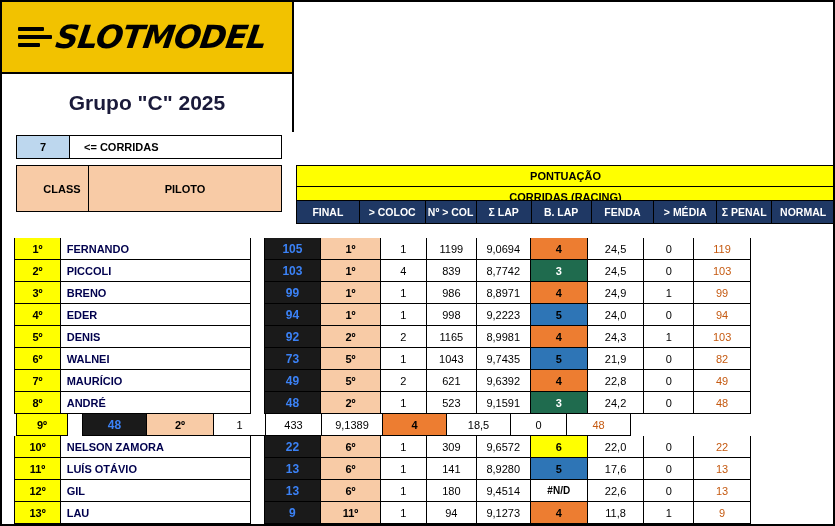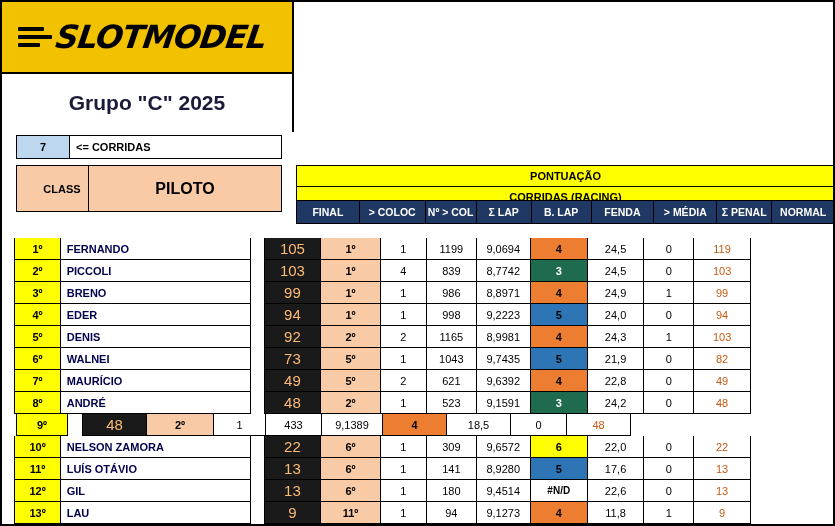--- a/index.html
+++ b/index.html
@@ -96,21 +96,21 @@
     justify-content: center;
     font-size: 11px;
     font-weight: bold;
     color: #000;
   }
   #corridas-label {
     flex: 1;
     background: #ffffff;
     display: flex;
     align-items: center;
-    padding-left: 6px;
+    padding-left: 14px;
     font-size: 11px;
     font-weight: bold;
     color: #000;
   }
   
   #class-piloto {
     position: absolute;
     left: 14px;
     top: 163px;
     width: 266px;
@@ -128,21 +128,21 @@
     justify-content: center;
     font-size: 11px;
     font-weight: bold;
     padding-left: 19px;
   }
   #piloto-cell {
     flex: 1;
     display: flex;
     align-items: center;
     justify-content: center;
-    font-size: 16px;
+    font-size: 11px;
     font-weight: bold;
     text-align: center;
   }
   
   #right-head {
     position: absolute;
     left: 294px;
     top: 155px;
     width: 539px;
     height: 55px;
@@ -226,24 +226,24 @@
     color: #00004d;
   }
   .c-gap {
     width: 14px;
     border: none;
     background: #ffffff;
   }
   .c-final {
     width: 65px;
     background: #1a1a1a;
-    color: #fdba74;
-    justify-content: center;
-    font-weight: normal;
-    font-size: 15px;
+    color: #3b82f6;
+    justify-content: center;
+    font-weight: bold;
+    font-size: 12px;
     border-left: 1px solid #000000;
   }
   .c-coloc {
     width: 67px;
     background: #F8CBA6;
     justify-content: center;
     font-weight: bold;
   }
   .c-ncol {
     width: 52px;

